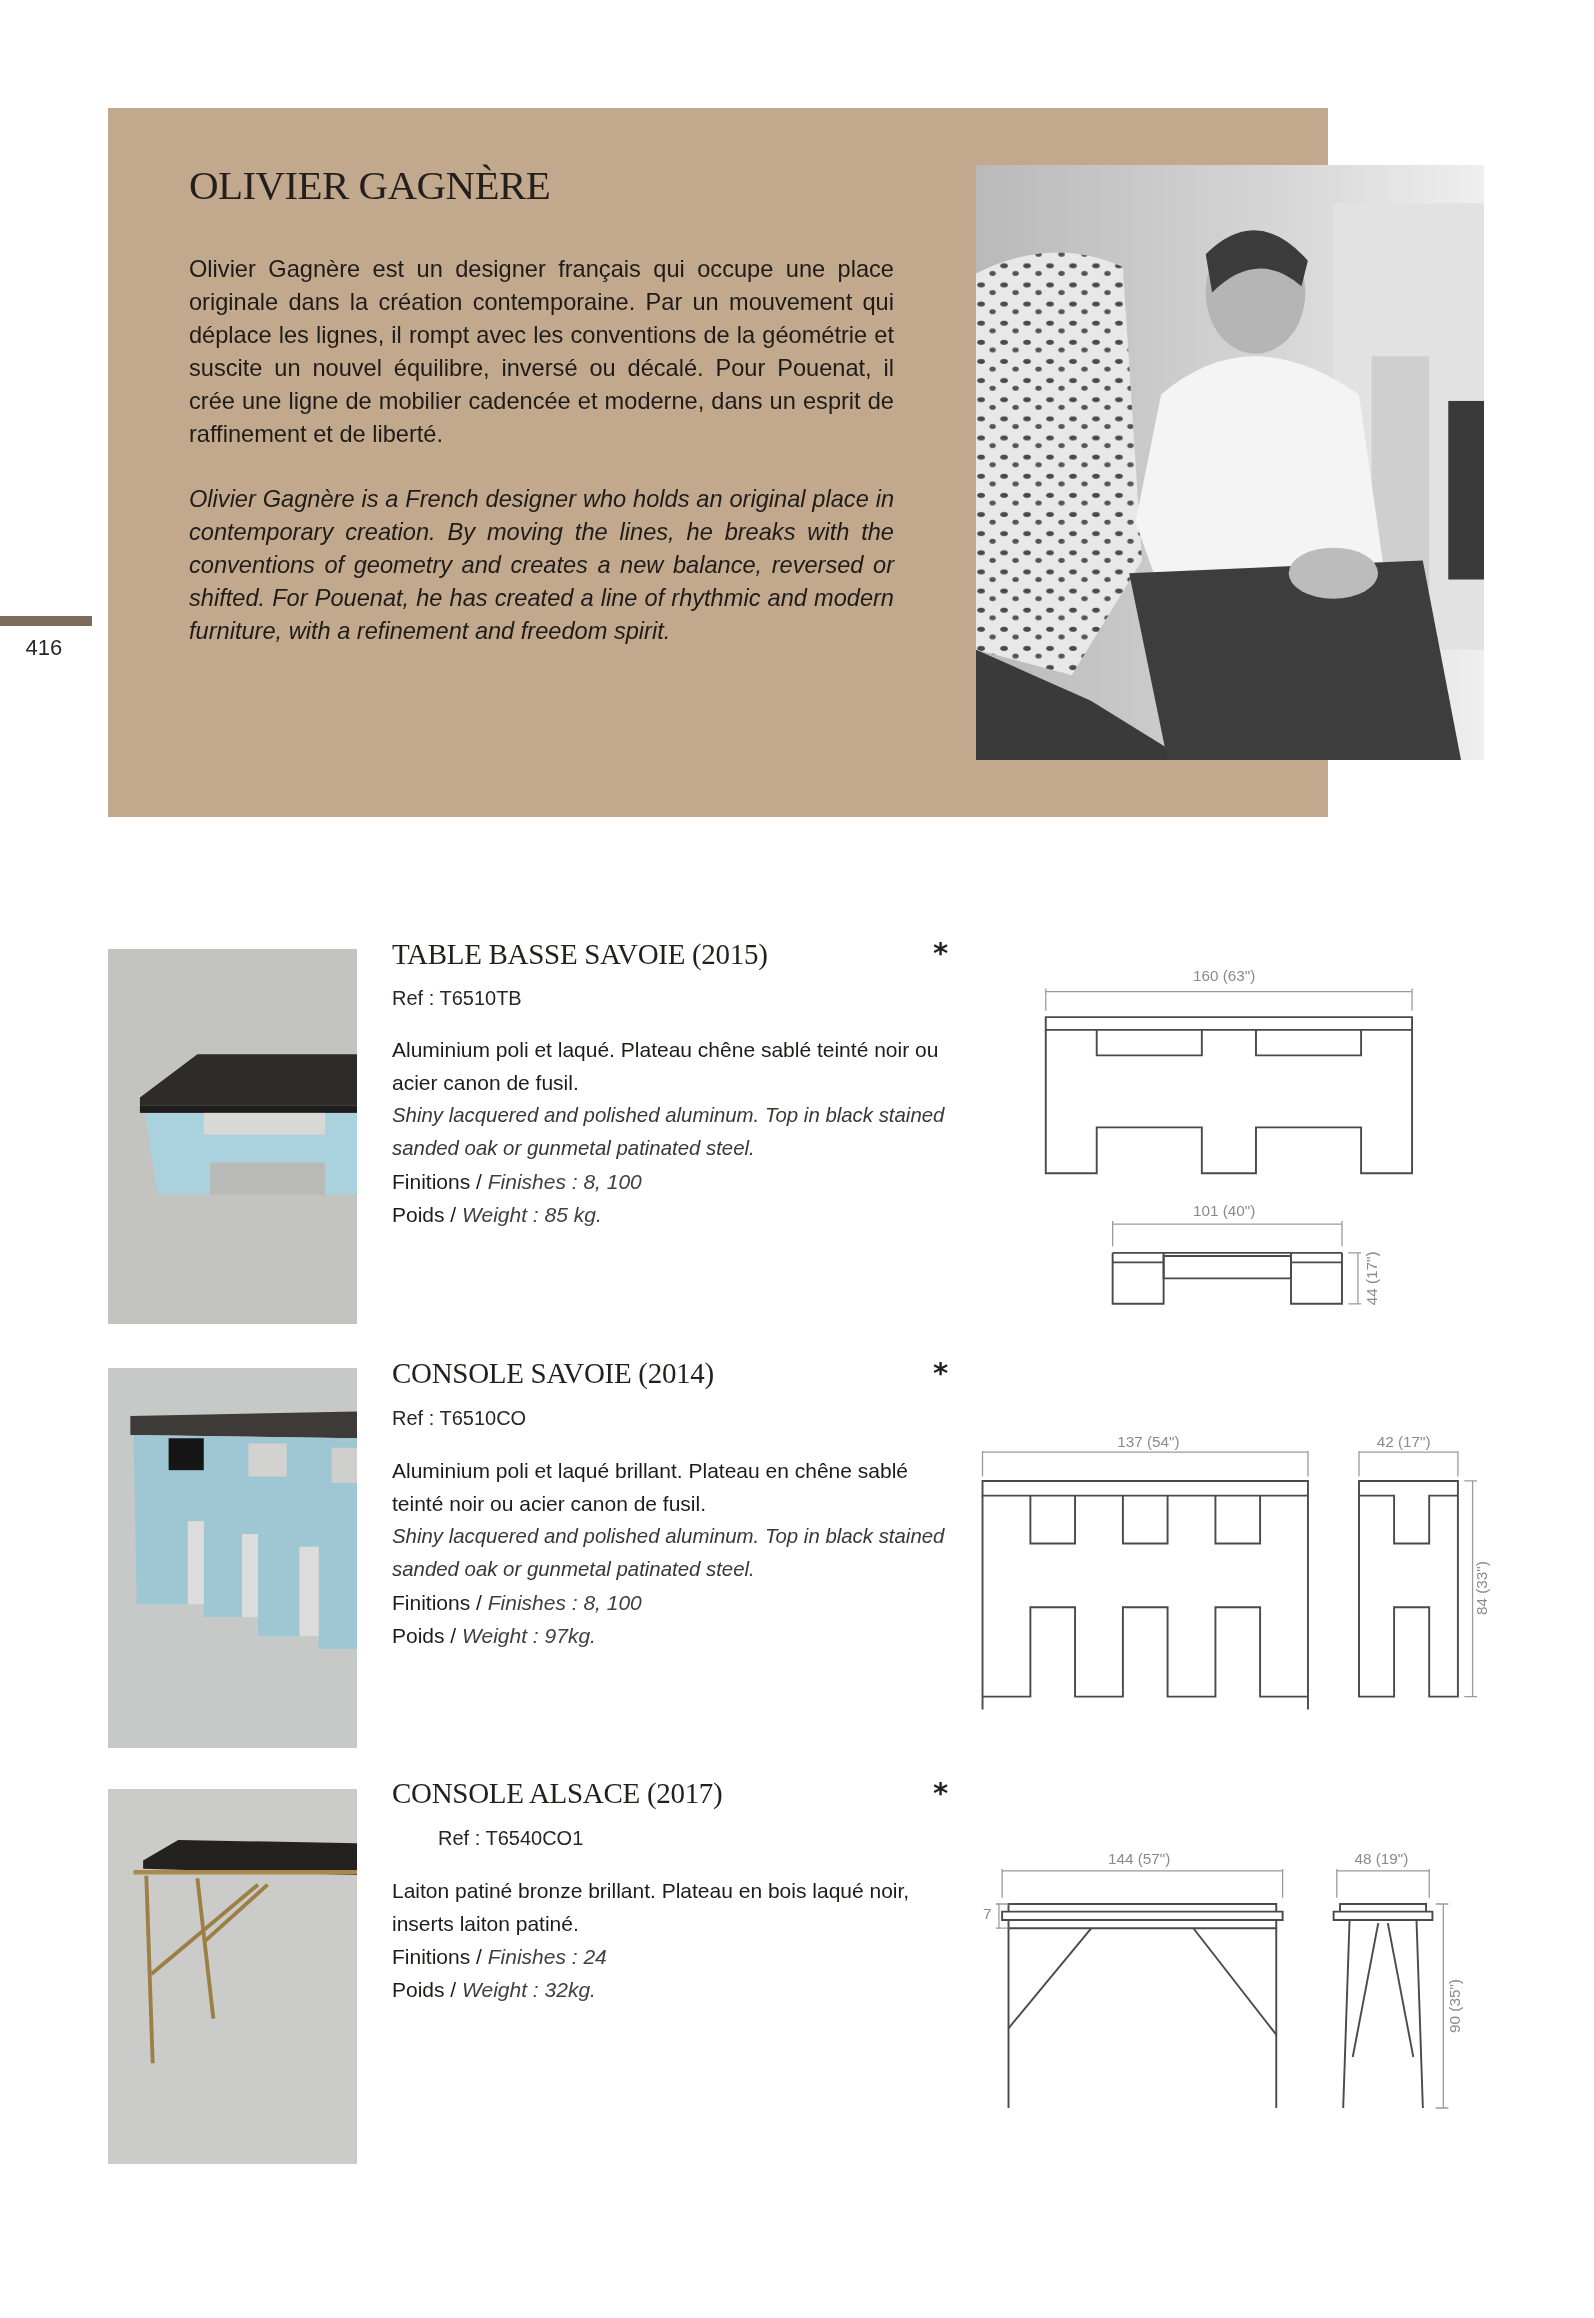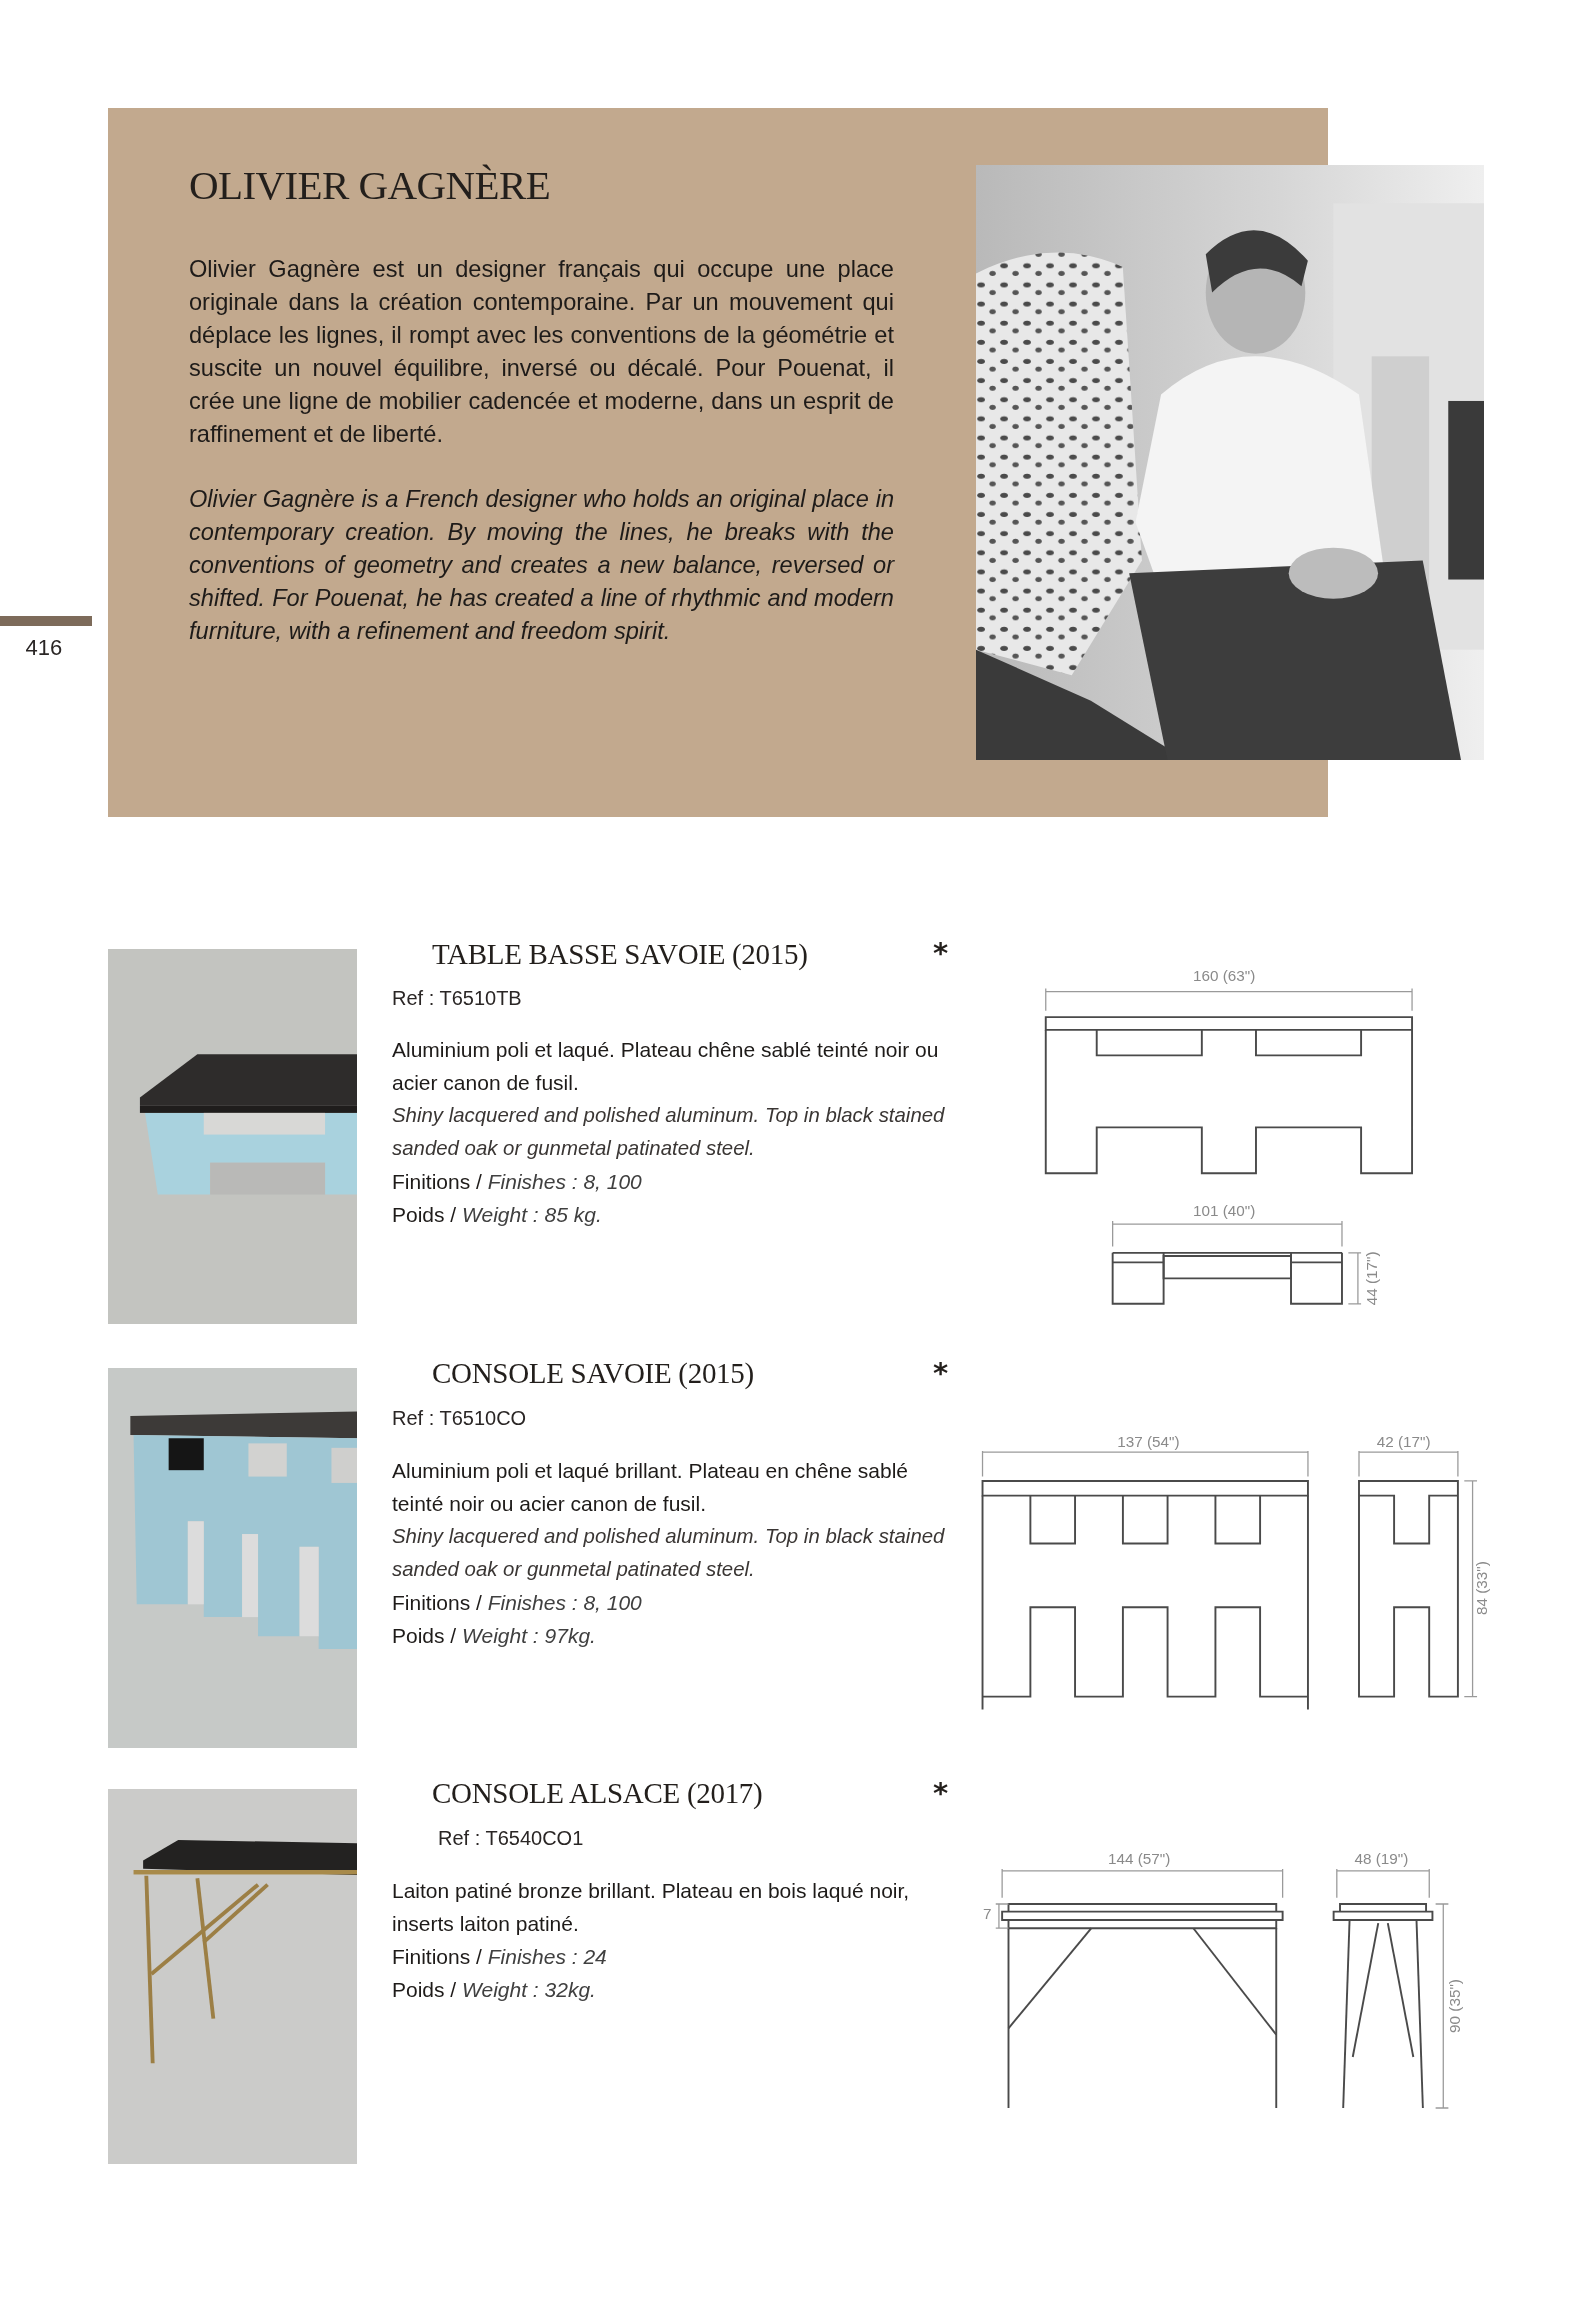--- a/index.html
+++ b/index.html
@@ -12,21 +12,21 @@
   .author { left: 189px; top: 161px; font-family: "Liberation Serif", serif; font-size: 41px; letter-spacing: -0.6px; color: #231f1c; }
   .bio { left: 189px; width: 705px; font-family: "Liberation Sans", sans-serif; font-size: 23.6px; line-height: 33px;
          text-align: justify; color: #1e1b19; }
   .bio-fr { top: 253px; }
   .bio-en { top: 483px; font-style: italic; }
   .portrait { left: 976px; top: 165px; width: 508px; height: 595px; overflow: hidden; background: #8c8c8c; }
   .portrait svg { width: 100%; height: 100%; display: block; }
 
   .prod-photo { left: 108px; width: 249px; overflow: hidden; background: #c3c4c0; }
   .prod-photo svg { width: 100%; height: 100%; display: block; }
-  .prod-title { left: 392px; font-family: "Liberation Serif", serif; font-size: 29px; letter-spacing: -0.3px; color: #231f1c; margin-left: 40px; }
+  .prod-title { left: 392px; font-family: "Liberation Serif", serif; font-size: 29px; letter-spacing: -0.3px; color: #231f1c; }
   .prod-star { left: 933px; font-family: "DejaVu Sans", sans-serif; font-size: 29px; font-weight: bold; color: #231f1c; }
   .prod-ref { left: 392px; font-size: 20px; font-family: "Liberation Sans", sans-serif; color: #2a2625; }
   .prod-desc { left: 392px; width: 561px; font-family: "Liberation Sans", sans-serif; font-size: 21px; line-height: 33px; color: #1e1b19; }
   .prod-desc .en { font-style: italic; color: #3a3634; font-size: 20.4px; }
   .prod-desc .lbl-en { font-style: italic; color: #404040; }
   .drawing { overflow: visible; }
   .drawing svg { width: 100%; height: 100%; display: block; overflow: visible; }
   .dim { font-family: "Liberation Sans", sans-serif; font-size: 24px; fill: #8a8a8a; }
   .ln { stroke: #4a4a4a; stroke-width: 3; fill: none; }
   .dl { stroke: #9a9a9a; stroke-width: 2; fill: none; }
@@ -112,21 +112,21 @@
     <polygon points="35,75 390,68 390,110 35,105" fill="#3d3a38"></polygon>
     <polygon points="40,105 390,110 390,440 330,440 330,280 300,280 300,420 235,420 235,260 210,260 210,390 150,390 150,240 125,240 125,370 45,370" fill="#9fc6d3"></polygon>
     <rect x="95" y="110" width="55" height="50" fill="#151515"></rect>
     <rect x="220" y="118" width="60" height="52" fill="#d2d2d0"></rect>
     <rect x="350" y="125" width="40" height="55" fill="#cfcfcd"></rect>
     <rect x="125" y="240" width="25" height="130" fill="#dcdcdc"></rect>
     <rect x="210" y="260" width="25" height="130" fill="#dcdcdc"></rect>
     <rect x="300" y="280" width="30" height="140" fill="#dcdcdc"></rect>
   </svg>
 </div>
-<div class="abs prod-title" style="top:1357px;">CONSOLE SAVOIE (2015)</div>
+<div class="abs prod-title" style="top:1357px;">CONSOLE SAVOIE (2014)</div>
 <div class="abs prod-star" style="top:1356px;">*</div>
 <div class="abs prod-ref" style="top:1407px;">Ref : T6510CO</div>
 <div class="abs prod-desc" style="top:1454px;">
   <div>Aluminium poli et laqué brillant. Plateau en chêne sablé teinté noir ou acier canon de fusil.</div>
   <div class="en">Shiny lacquered and polished aluminum. Top in black stained sanded oak or gunmetal patinated steel.</div>
   <div><span>Finitions / </span><span class="lbl-en">Finishes : </span><span class="lbl-en">8, 100</span></div>
   <div><span>Poids / </span><span class="lbl-en">Weight : </span><span class="lbl-en">97kg.</span></div>
 </div>
 <div class="abs drawing" style="left:976px;top:1435px;width:498px;height:268px;">
   <svg viewBox="0 0 780 420">

